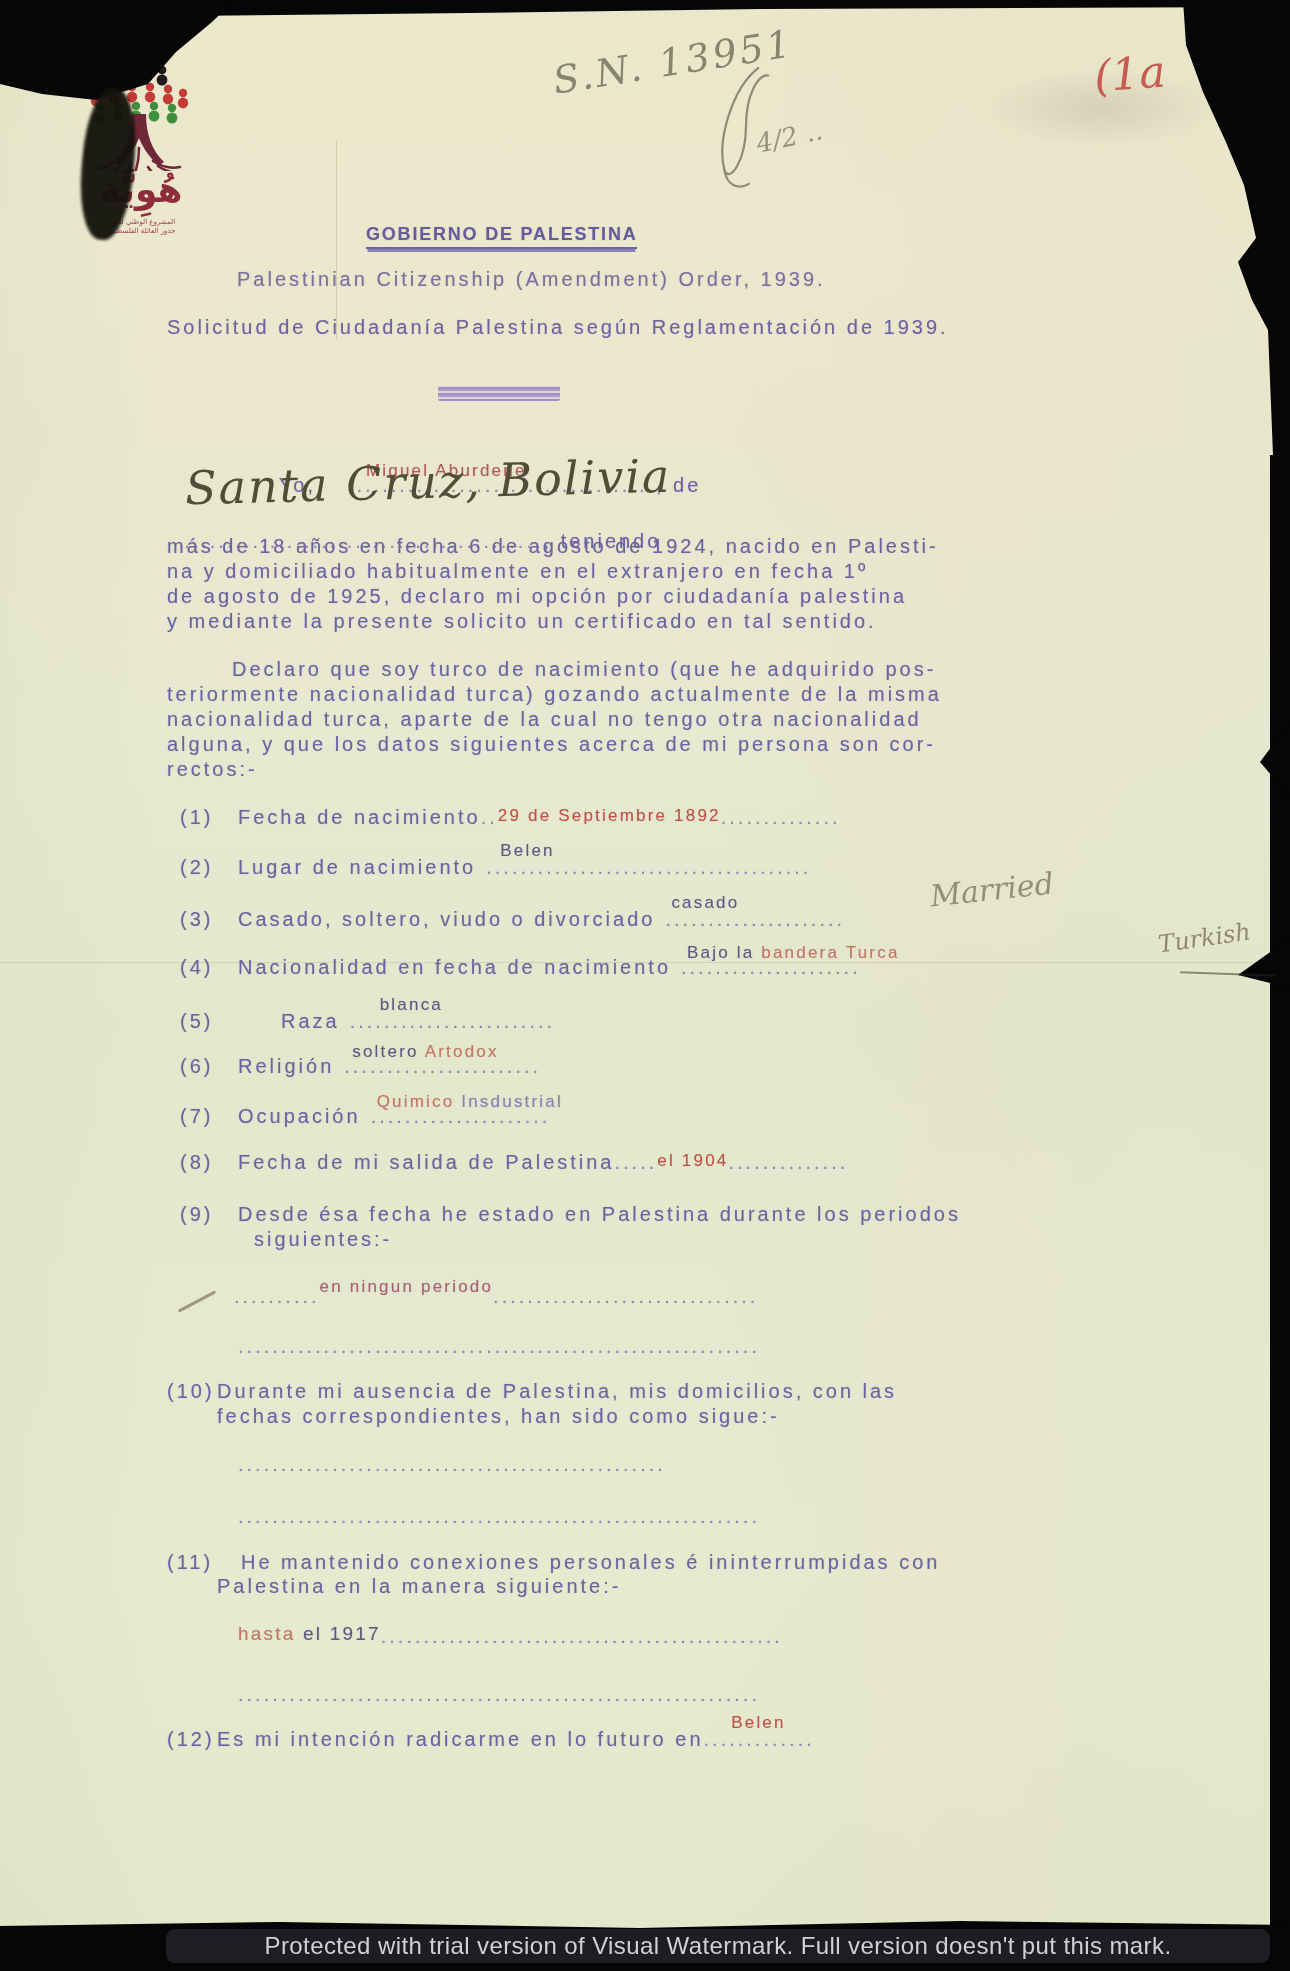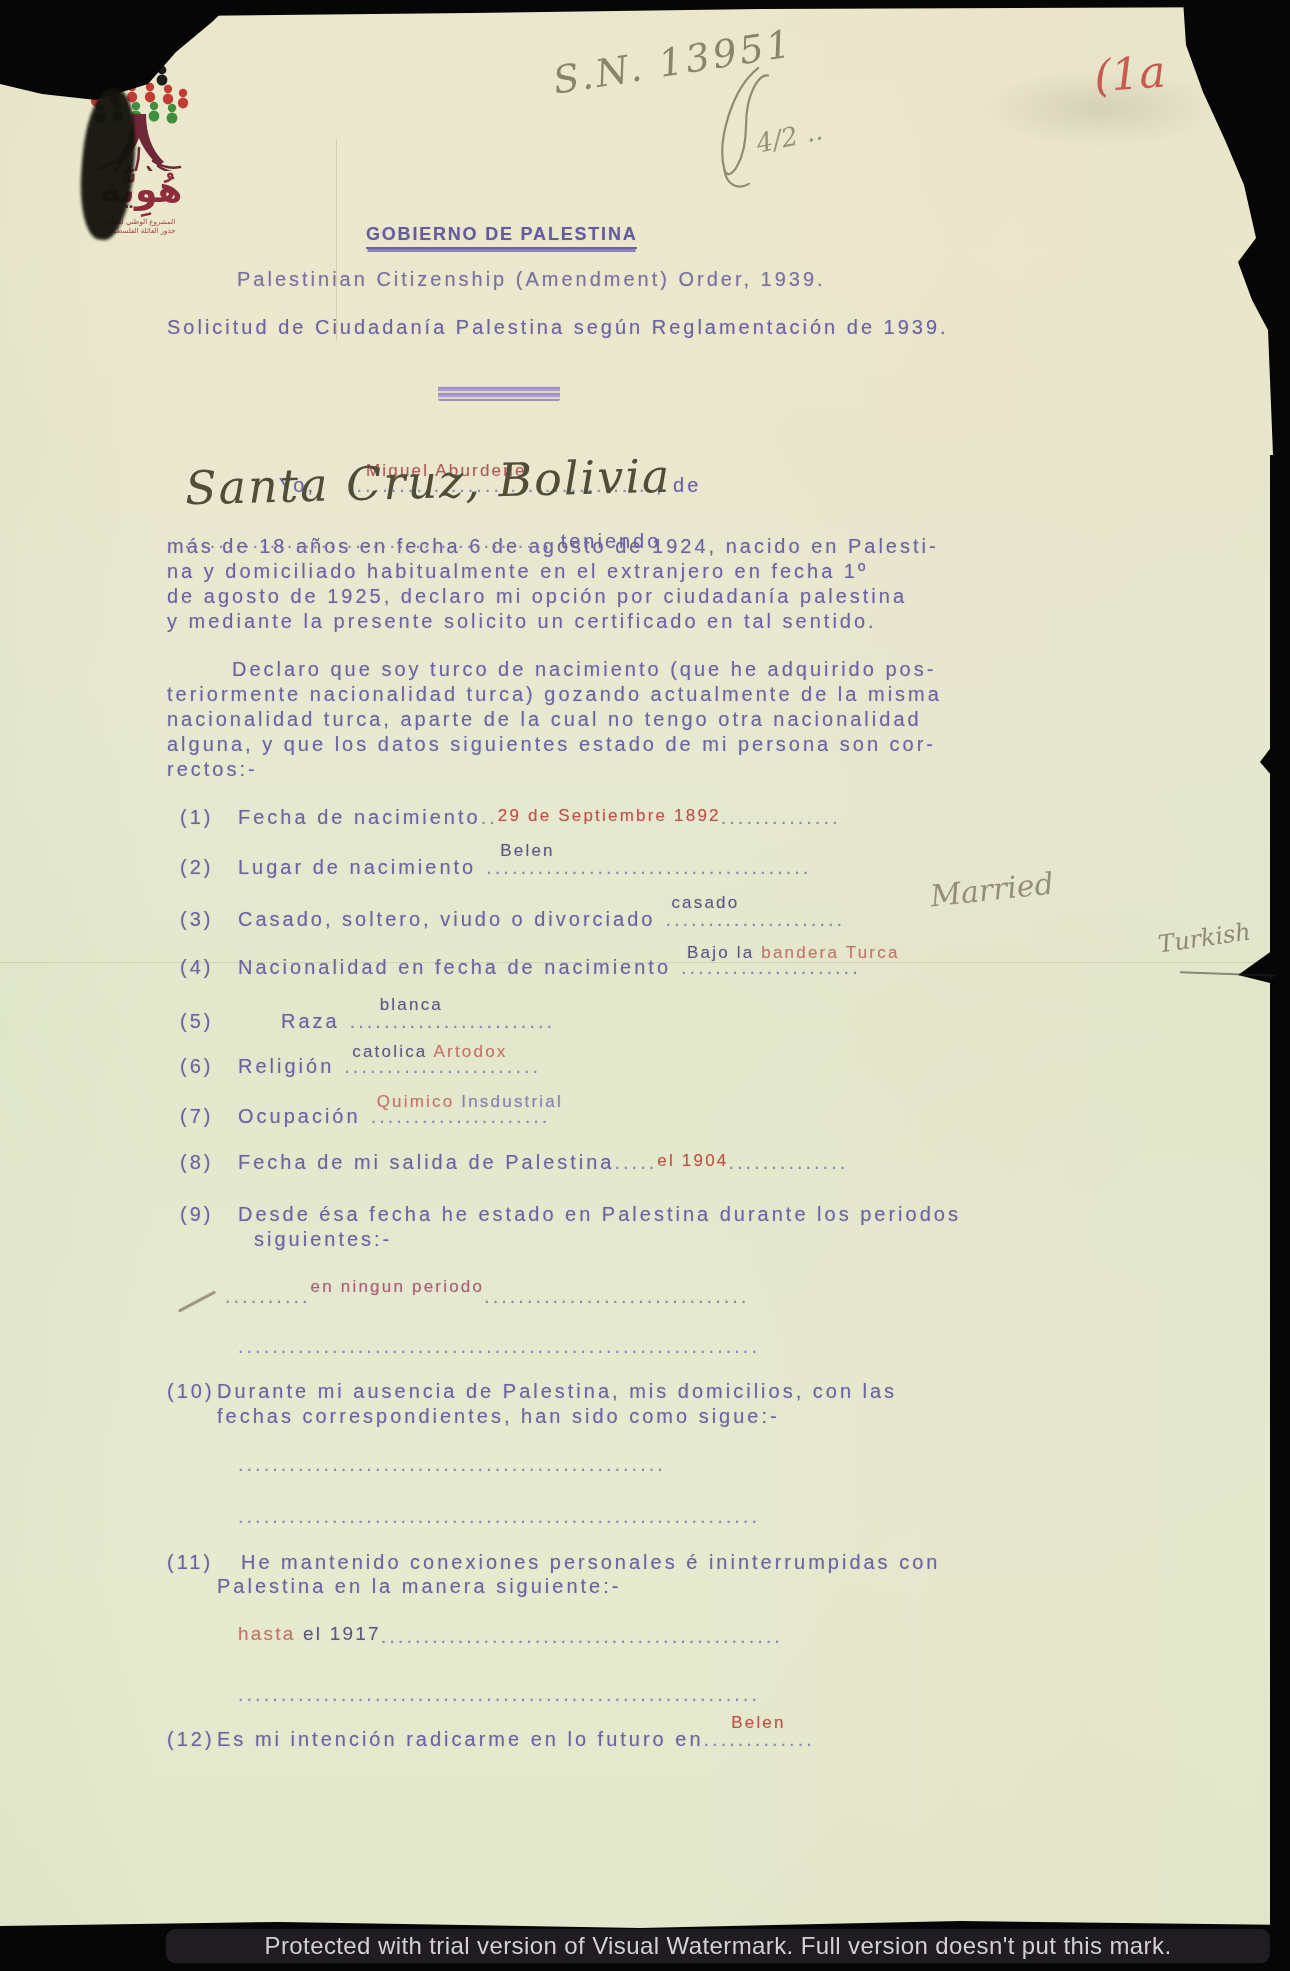--- a/index.html
+++ b/index.html
@@ -148,21 +148,21 @@
   <div class="tw abs" style="left:167px;top:533px;">más de 18 años en fecha 6 de agosto de 1924, nacido en Palesti-</div>
   <div class="tw abs" style="left:167px;top:558px;">na y domiciliado habitualmente en el extranjero en fecha 1º</div>
   <div class="tw abs" style="left:167px;top:583px;">de agosto de 1925, declaro mi opción por ciudadanía palestina</div>
   <div class="tw abs" style="left:167px;top:608px;">y mediante la presente solicito un certificado en tal sentido.</div>
 </div>
 
 <div>
   <div class="tw abs" style="left:232px;top:656px;">Declaro que soy turco de nacimiento (que he adquirido pos-</div>
   <div class="tw abs" style="left:167px;top:681px;">teriormente nacionalidad turca) gozando actualmente de la misma</div>
   <div class="tw abs" style="left:167px;top:706px;">nacionalidad turca, aparte de la cual no tengo otra nacionalidad</div>
-  <div class="tw abs" style="left:167px;top:731px;">alguna, y que los datos siguientes estado de mi persona son cor-</div>
+  <div class="tw abs" style="left:167px;top:731px;">alguna, y que los datos siguientes acerca de mi persona son cor-</div>
   <div class="tw abs" style="left:167px;top:756px;">rectos:-</div>
 </div>
 
 <div>
   <span class="tw abs" style="left:180px;top:804px;">(1)</span>
   <span class="tw abs" style="left:238px;top:804px;"><span>Fecha de nacimiento</span><span class="dots">..</span><span class="ans red lift">29 de Septiembre 1892</span><span class="dots">..............</span></span>
 </div>
 
 <div>
   <span class="tw abs" style="left:180px;top:854px;">(2)</span>
@@ -181,38 +181,38 @@
   <span class="abs hand pencil" style="left:1158px;top:924px;font-size:24px;transform:rotate(-8deg);color:#8f8a74;">Turkish</span>
 </div>
 
 <div>
   <span class="tw abs" style="left:180px;top:1008px;">(5)</span>
   <span class="tw abs" style="left:238px;top:1008px;margin-left:43px;"><span>Raza</span><span class="fill"><span class="above ans dark-ans" style="left:30px;">blanca</span><span class="dots">........................</span></span></span>
 </div>
 
 <div>
   <span class="tw abs" style="left:180px;top:1053px;">(6)</span>
-  <span class="tw abs" style="left:238px;top:1053px;"><span>Religión</span><span class="fill"><span class="above" style="left:8px;"><span class="ans dark-ans">catolica </span><span class="ans red-soft">Artodox</span></span><span class="dots">.......................</span></span></span>
+  <span class="tw abs" style="left:238px;top:1053px;"><span>Religión</span><span class="fill"><span class="above" style="left:8px;"><span class="ans dark-ans">soltero </span><span class="ans red-soft">Artodox</span></span><span class="dots">.......................</span></span></span>
 </div>
 
 <div>
   <span class="tw abs" style="left:180px;top:1103px;">(7)</span>
   <span class="tw abs" style="left:238px;top:1103px;"><span>Ocupación</span><span class="fill"><span class="above" style="left:6px;"><span class="ans red-soft">Quimico </span><span class="ans" style="color:#8a80b0;">Insdustrial</span></span><span class="dots">.....................</span></span></span>
 </div>
 
 <div>
   <span class="tw abs" style="left:180px;top:1149px;">(8)</span>
   <span class="tw abs" style="left:238px;top:1149px;"><span>Fecha de mi salida de Palestina</span><span class="dots">.....</span><span class="ans red lift">el 1904</span><span class="dots">..............</span></span>
 </div>
 
 <div>
   <span class="tw abs" style="left:180px;top:1201px;">(9)</span>
   <span class="tw abs" style="left:238px;top:1201px;">Desde ésa fecha he estado en Palestina durante los periodos</span>
   <span class="tw abs" style="left:254px;top:1226px;">siguientes:-</span>
-  <span class="tw abs" style="left:225px;top:1283px;"><span class="dots">..........</span><span class="ans mix raise">en ningun periodo</span><span class="dots">...............................</span></span>
+  <span class="tw abs" style="left:234px;top:1283px;"><span class="dots">..........</span><span class="ans mix raise">en ningun periodo</span><span class="dots">...............................</span></span>
   <span class="tw abs dots" style="left:238px;top:1333px;">.............................................................</span>
   <div class="abs" style="left:176px;top:1300px;width:42px;height:3px;background:#8c8569;border-radius:2px;transform:rotate(-28deg);opacity:.8;"></div>
 </div>
 
 <div>
   <span class="tw abs" style="left:167px;top:1378px;">(10)</span>
   <span class="tw abs" style="left:217px;top:1378px;">Durante mi ausencia de Palestina, mis domicilios, con las</span>
   <span class="tw abs" style="left:217px;top:1403px;">fechas correspondientes, han sido como sigue:-</span>
   <span class="tw abs" style="left:238px;top:1451px;"><span class="dots">.....</span><span class="raise"><span class="ans dark-ans"></span><span class="ans red"></span></span><span class="dots">.............................................</span></span>
   <span class="tw abs dots" style="left:238px;top:1503px;">.............................................................</span>

